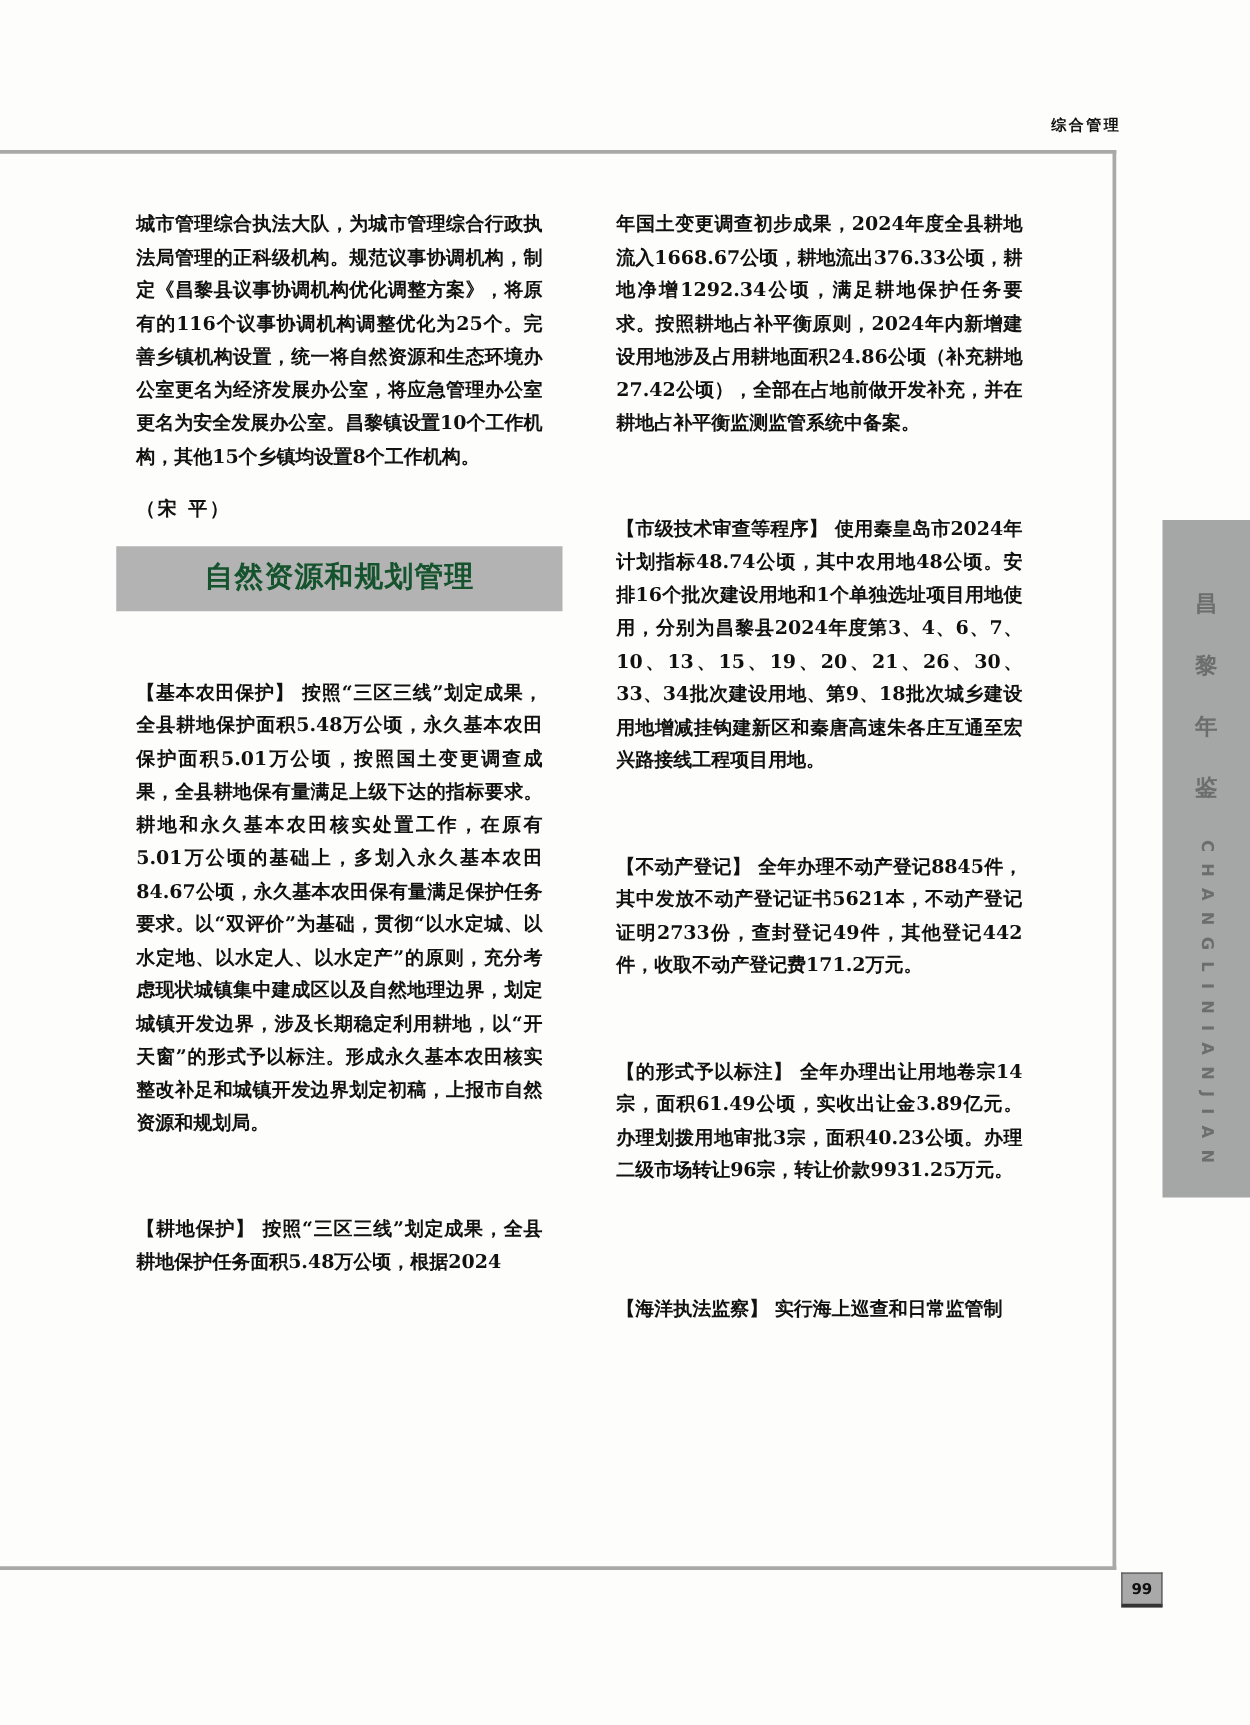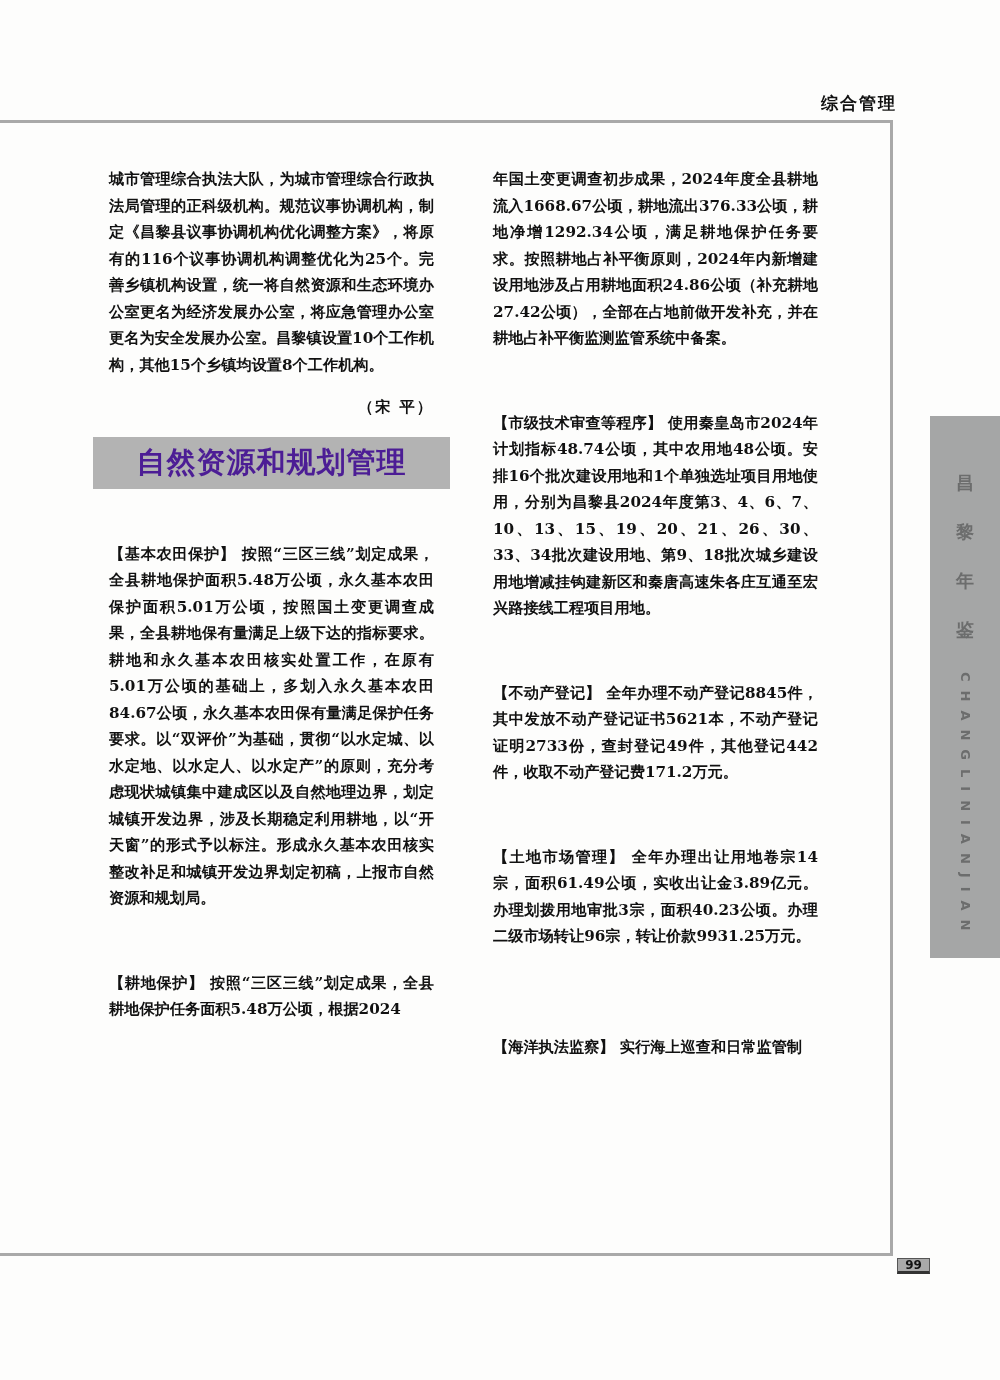--- a/index.html
+++ b/index.html
@@ -1,35 +1,35 @@
 <!DOCTYPE html>
 <html><head>
 <meta charset="utf-8">
 <style>
   html, body { margin:0; padding:0; }
   body { width:1000px; height:1380px; background:#fdfdfc; position:relative; overflow:hidden;
          font-family:"DejaVu Serif", "Liberation Serif", serif; color:#111; }
-  .header-title { position:absolute; right:103px; top:92px; font-size:17px; font-weight:bold;
+  .header-title { position:absolute; right:103px; top:92px; font-size:12px; font-weight:bold;
                   letter-spacing:2px; font-family:"DejaVu Sans", sans-serif; }
   .frame { position:absolute; left:0; top:120px; width:893px; height:1136px;
            border-top:3px solid #a9a9a9; border-right:3px solid #a9a9a9; border-bottom:3px solid #a9a9a9; box-sizing:border-box; }
   .col { position:absolute; top:150px; font-size:15.2px; line-height:26.5px; font-weight:bold; text-align:justify; }
   .col-left { left:93px; width:357px; }
   .col-right { left:477px; width:357px; }
   .para { margin:16px; text-indent:0; }
   .gap { height:26px; }
-  .author { text-align:right; letter-spacing:2px; margin-top:2px; }
+  .author { letter-spacing:2px; margin-top:2px; }
   .section-banner { background:#b3b3b3; height:52px; margin:10px 0 10px 0; display:flex; align-items:center; justify-content:center;
-                    font-family:"DejaVu Sans", sans-serif; font-size:29px; font-weight:bold; letter-spacing:1px; color:#4c1d95; }
+                    font-family:"DejaVu Sans", sans-serif; font-size:23px; font-weight:bold; letter-spacing:1px; color:#14532d; }
   .tag { font-weight:bold; }
   .side-tab { position:absolute; left:930px; top:416px; width:70px; height:542px; background:#a5a6a6;
               display:flex; flex-direction:column; align-items:center; color:#6c6d6d; font-family:"DejaVu Sans", sans-serif; font-weight:bold; }
   .side-cn { margin-top:55px; display:flex; flex-direction:column; align-items:center; gap:25px; font-size:18px; }
   .side-en { margin-top:30px; writing-mode:vertical-rl; font-size:13px; letter-spacing:9px; }
-  .page-number { position:absolute; left:897px; top:1258px; width:33px; height:16px; background:#a9a9a9;
+  .page-number { position:absolute; left:897px; top:1258px; width:33px; height:28px; background:#a9a9a9;
                  border:1px solid #555; border-bottom:3px solid #333; box-sizing:border-box; display:flex; align-items:center; justify-content:center;
                  font-family:"DejaVu Sans", sans-serif; font-weight:bold; font-size:12px; color:#111; }
 </style>
 </head>
 <body>
 
 <div class="header-title">综合管理</div>
 
 <div class="frame"></div>
 
@@ -44,21 +44,21 @@
   <p class="para"><span class="tag">【耕地保护】</span><span> 按照“三区三线”划定成果，全县耕地保护任务面积5.48万公顷，根据2024</span></p>
 </div>
 
 <div class="col col-right">
   <p class="para">年国土变更调查初步成果，2024年度全县耕地流入1668.67公顷，耕地流出376.33公顷，耕地净增1292.34公顷，满足耕地保护任务要求。按照耕地占补平衡原则，2024年内新增建设用地涉及占用耕地面积24.86公顷（补充耕地27.42公顷），全部在占地前做开发补充，并在耕地占补平衡监测监管系统中备案。</p>
   <div class="gap"></div>
   <p class="para"><span class="tag">【市级技术审查等程序】</span><span> 使用秦皇岛市2024年计划指标48.74公顷，其中农用地48公顷。安排16个批次建设用地和1个单独选址项目用地使用，分别为昌黎县2024年度第3、4、6、7、10、13、15、19、20、21、26、30、33、34批次建设用地、第9、18批次城乡建设用地增减挂钩建新区和秦唐高速朱各庄互通至宏兴路接线工程项目用地。</span></p>
   <div class="gap"></div>
   <p class="para"><span class="tag">【不动产登记】</span><span> 全年办理不动产登记8845件，其中发放不动产登记证书5621本，不动产登记证明2733份，查封登记49件，其他登记442件，收取不动产登记费171.2万元。</span></p>
   <div class="gap"></div>
-  <p class="para"><span class="tag">【土地市场管理】</span><span> 全年办理出让用地卷宗14宗，面积61.49公顷，实收出让金3.89亿元。办理划拨用地审批3宗，面积40.23公顷。办理二级市场转让96宗，转让价款9931.25万元。</span></p>
+  <p class="para"><span class="tag">【的形式予以标注】</span><span> 全年办理出让用地卷宗14宗，面积61.49公顷，实收出让金3.89亿元。办理划拨用地审批3宗，面积40.23公顷。办理二级市场转让96宗，转让价款9931.25万元。</span></p>
   <div class="gap"></div>
   <div class="gap"></div>
   <p class="para"><span class="tag">【海洋执法监察】</span><span>  实行海上巡查和日常监管制</span></p>
 </div>
 
 <div class="side-tab">
   <div class="side-cn">
     <span>昌</span>
     <span>黎</span>
     <span>年</span>

